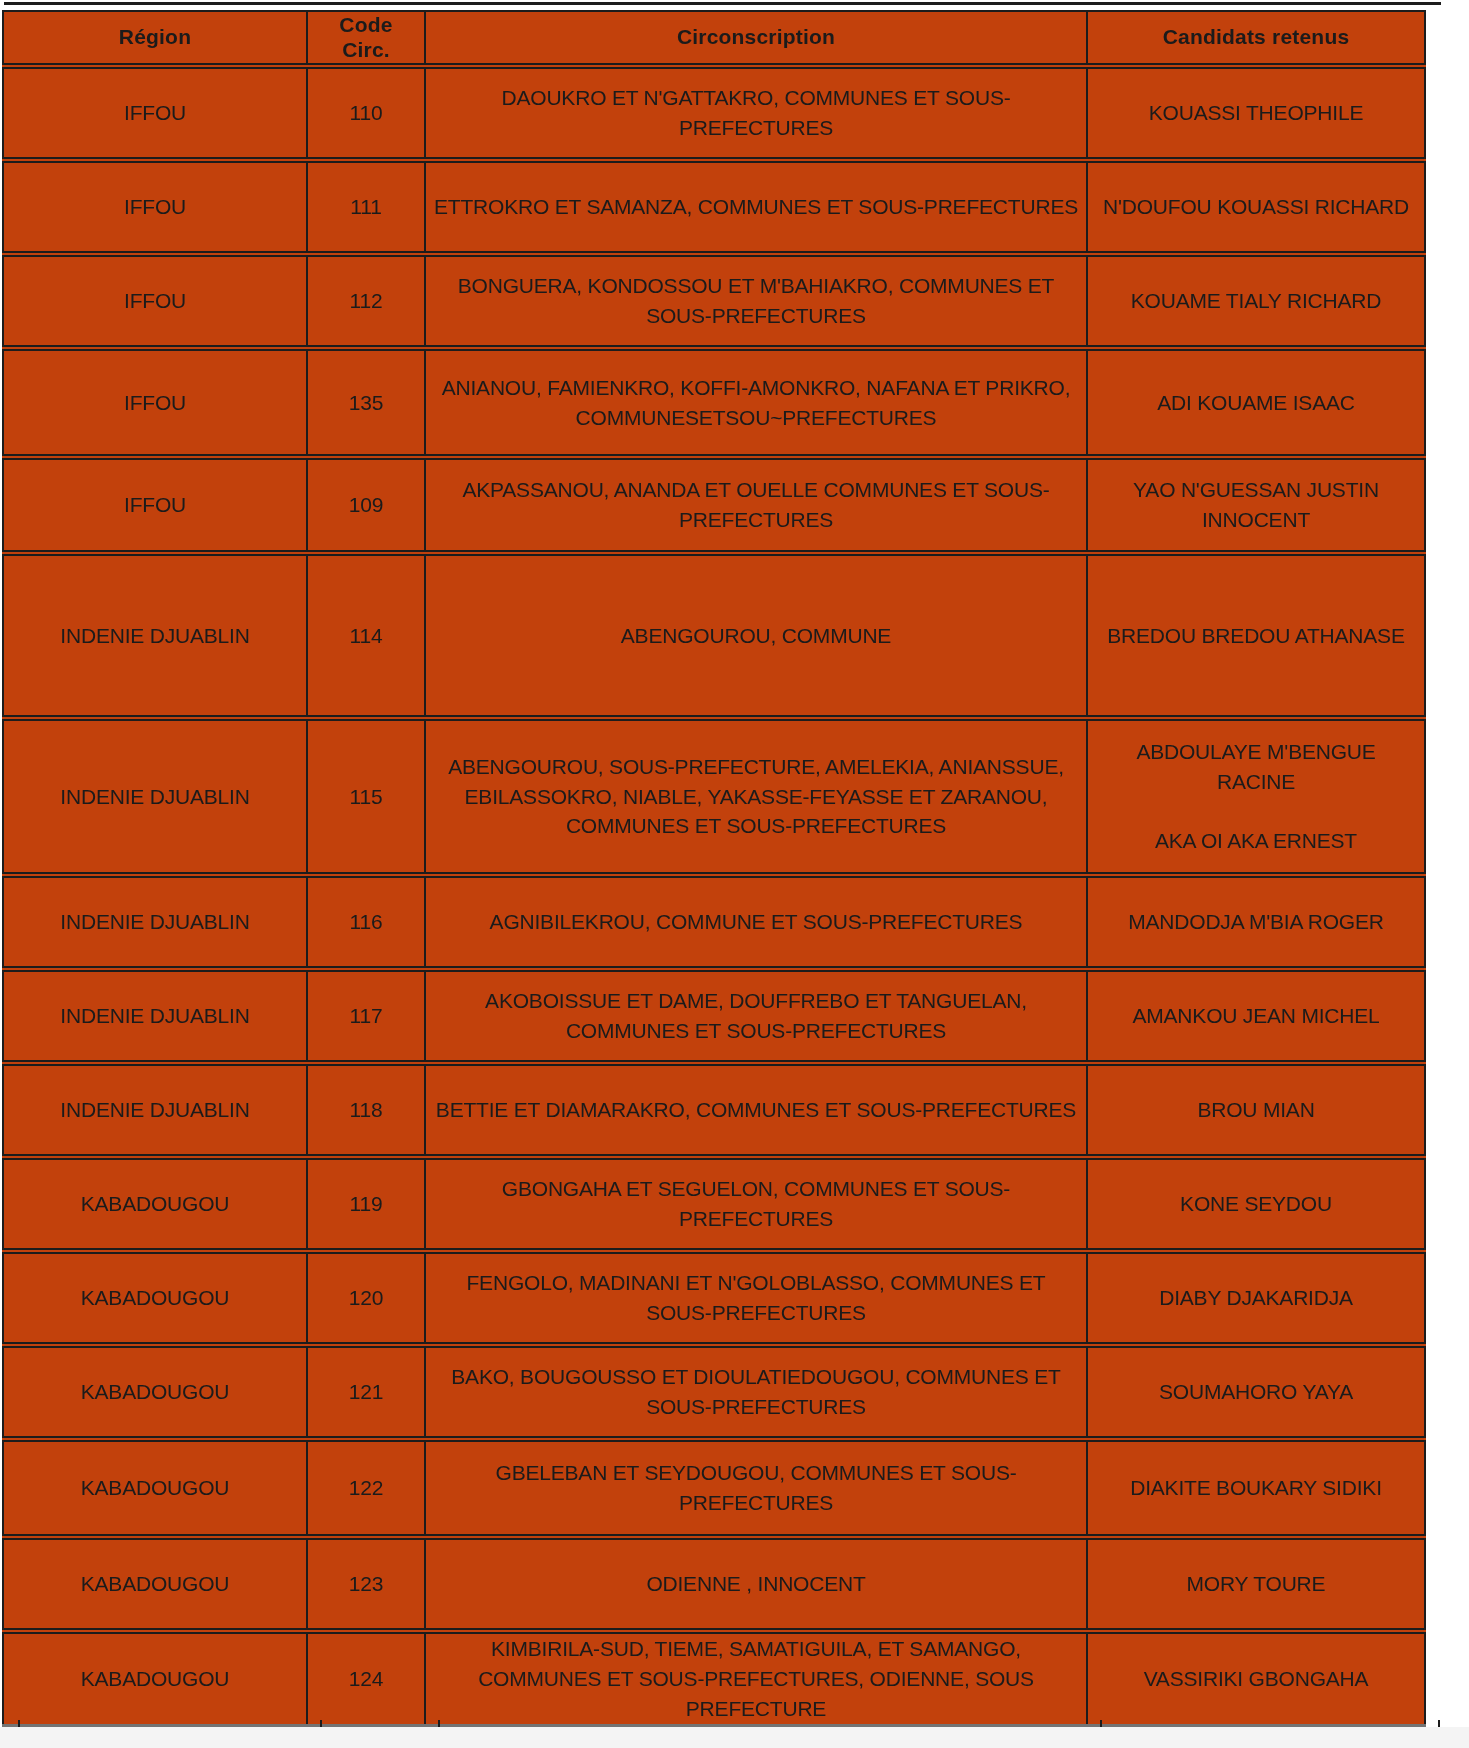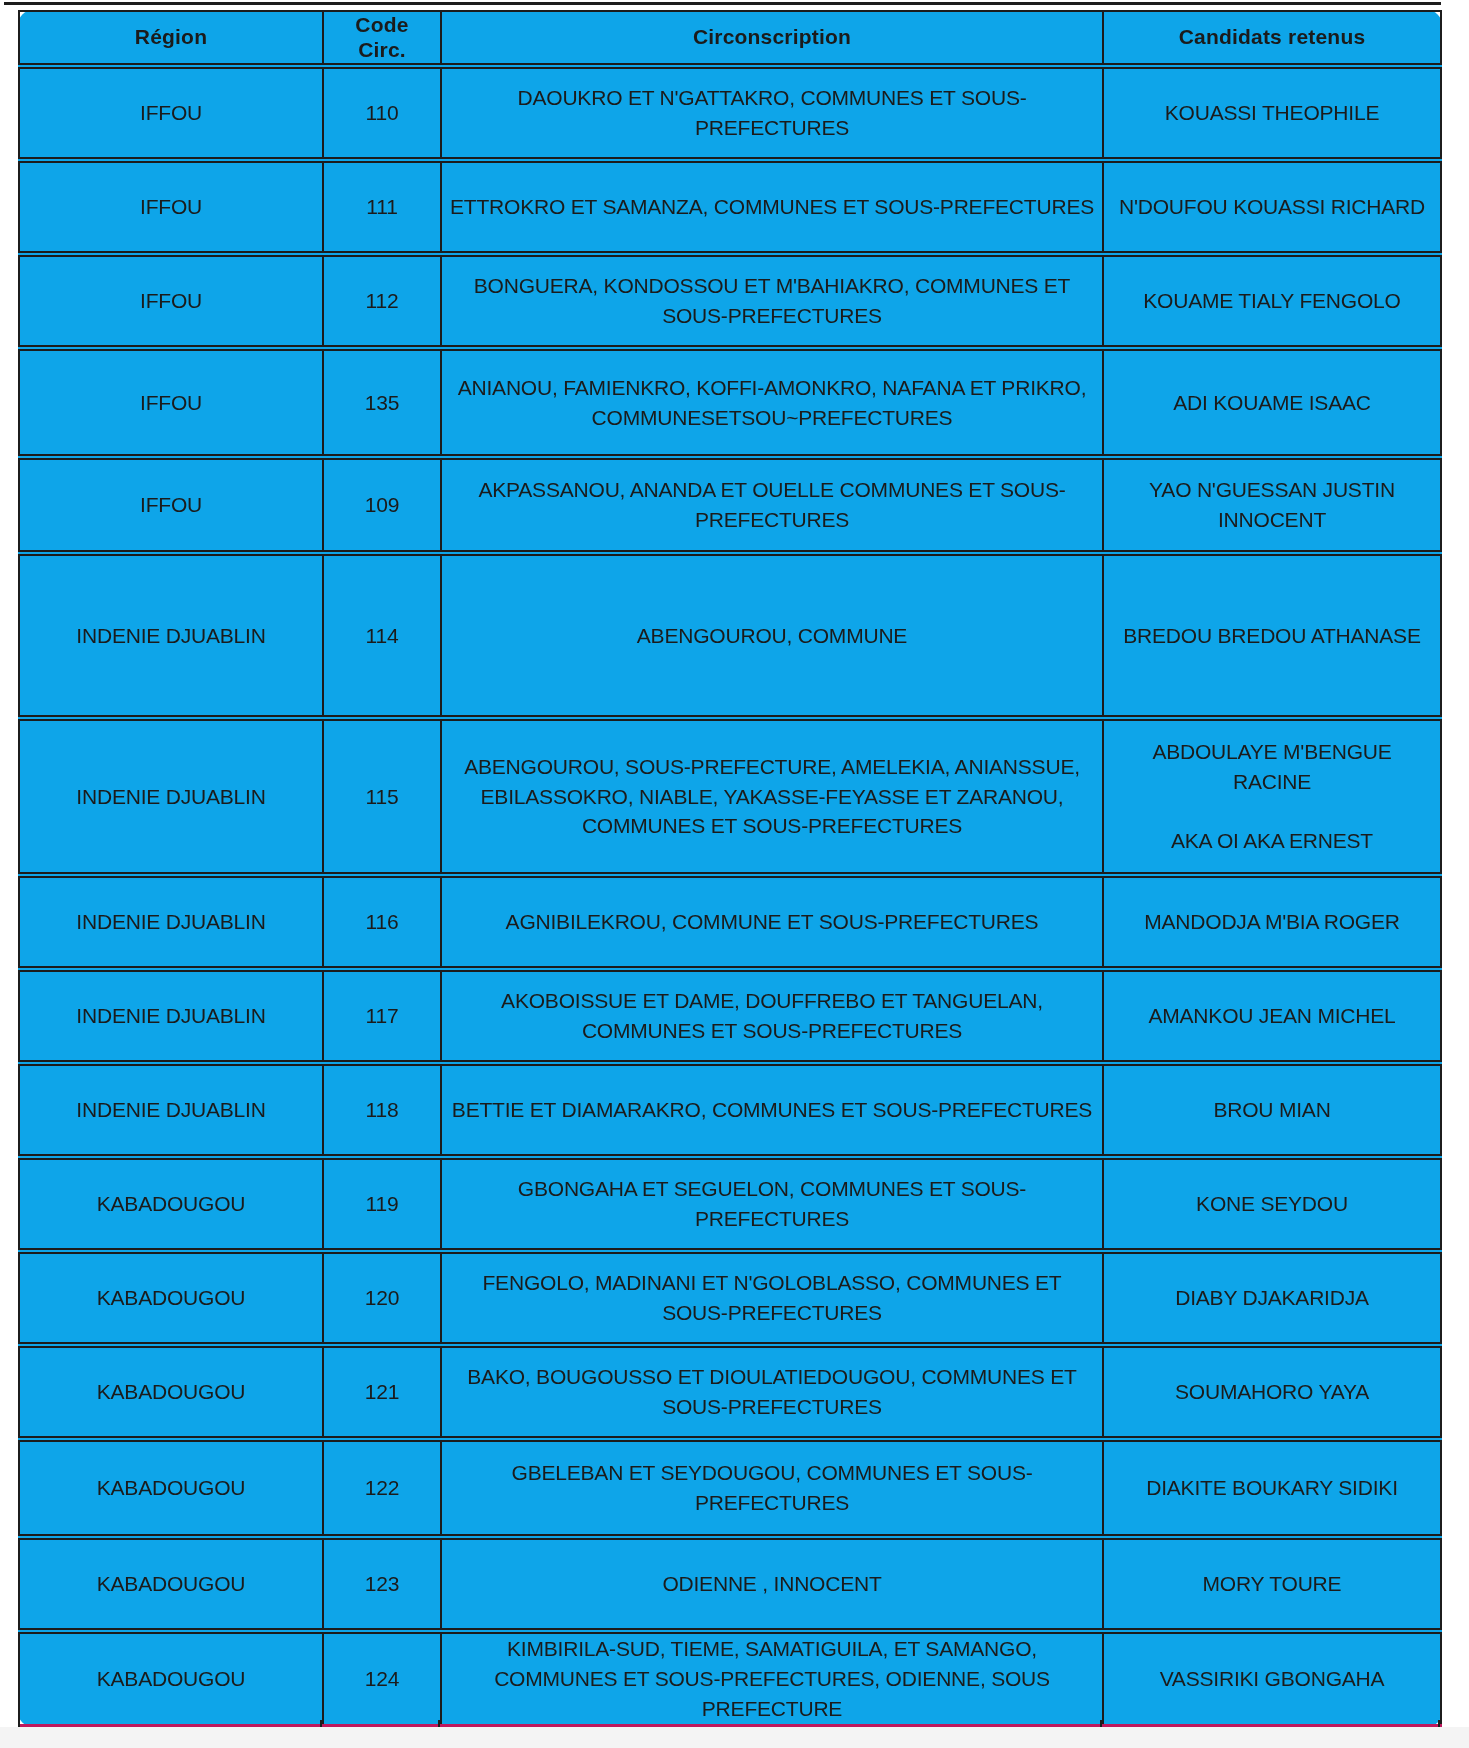--- a/index.html
+++ b/index.html
@@ -18,27 +18,26 @@
   .top-line {
     position: absolute;
     left: 4px;
     top: 2px;
     width: 1437px;
     height: 3px;
     background: #1c1c1c;
   }
   table.doc-table {
     position: absolute;
-    left: 18px;
+    left: 2px;
     top: 10px;
     width: 1422px;
     border-collapse: collapse;
     table-layout: fixed;
-    background: #0ea5e9;
-    border-radius: 15px;
+    background: #c2410c;
   }
   col.c-region     { width: 304px; }
   col.c-code       { width: 118px; }
   col.c-circ       { width: 662px; }
   col.c-candidats  { width: 338px; }
 
   th, td {
     border-left: 2px solid #1c1c1c;
     border-right: 2px solid #1c1c1c;
     text-align: center;
@@ -62,21 +61,21 @@
     line-height: 1.42;
     padding: 0 10px;
     letter-spacing: -0.2px;
   }
   tbody tr { height: 94px; }
   tbody tr:nth-child(4)  { height: 109px; }
   tbody tr:nth-child(5)  { height: 96px; }
   tbody tr:nth-child(6)  { height: 165px; }
   tbody tr:nth-child(7)  { height: 157px; }
   tbody tr:nth-child(14) { height: 98px; }
-  tbody tr:last-child td { border-bottom: 3px solid #be185d; }
+  tbody tr:last-child td { border-bottom: 3px solid #737373; }
 
   tbody td.cell-circ      { padding: 0 6px; }
   tbody td.cell-candidats { padding: 12px 14px; white-space: pre-line; }
 
   .stub {
     position: absolute;
     width: 2px;
     height: 7px;
     top: 1720px;
     background: #1c1c1c;
@@ -120,21 +119,21 @@
       <tr>
         <td>IFFOU</td>
         <td>111</td>
         <td class="cell-circ">ETTROKRO ET SAMANZA, COMMUNES ET SOUS-PREFECTURES</td>
         <td class="cell-candidats">N'DOUFOU KOUASSI RICHARD</td>
       </tr>
       <tr>
         <td>IFFOU</td>
         <td>112</td>
         <td class="cell-circ">BONGUERA, KONDOSSOU ET M'BAHIAKRO, COMMUNES ET SOUS-PREFECTURES</td>
-        <td class="cell-candidats">KOUAME TIALY FENGOLO</td>
+        <td class="cell-candidats">KOUAME TIALY RICHARD</td>
       </tr>
       <tr>
         <td>IFFOU</td>
         <td>135</td>
         <td class="cell-circ">ANIANOU, FAMIENKRO, KOFFI-AMONKRO, NAFANA ET PRIKRO, COMMUNESETSOU~PREFECTURES</td>
         <td class="cell-candidats">ADI KOUAME ISAAC</td>
       </tr>
       <tr>
         <td>IFFOU</td>
         <td>109</td>

